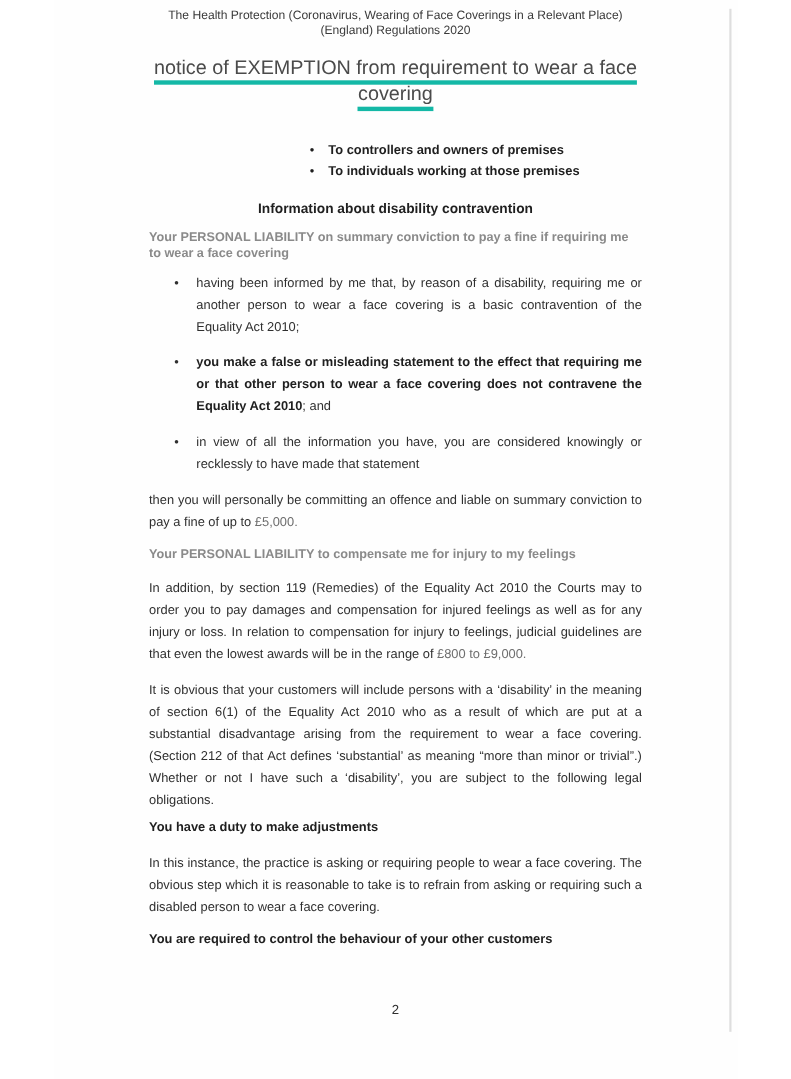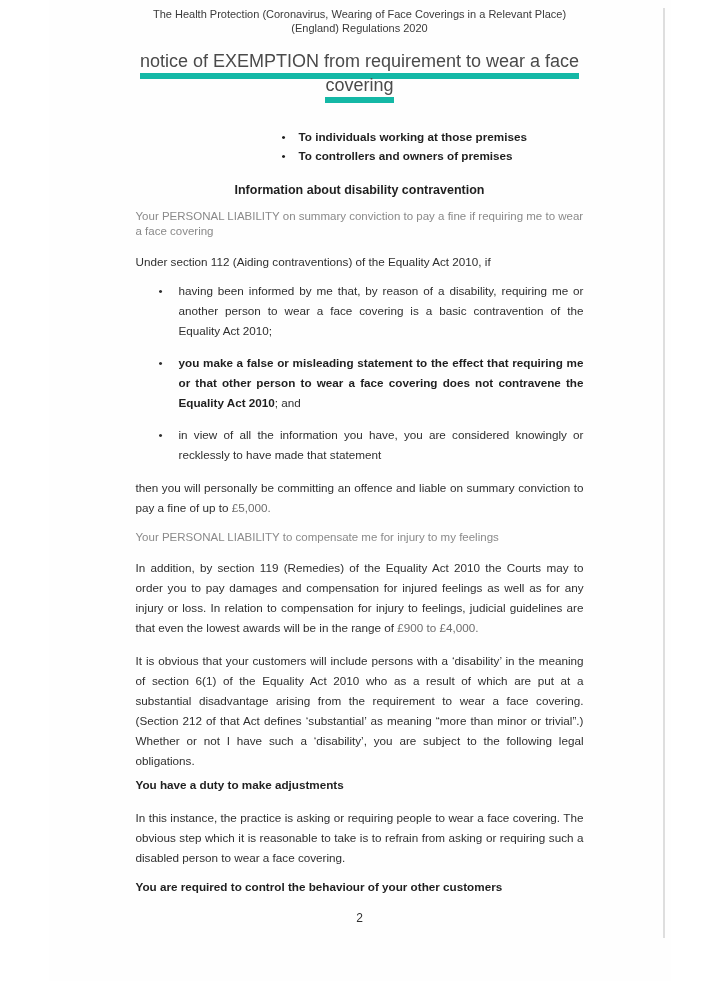--- a/index.html
+++ b/index.html
@@ -31,21 +31,21 @@
   }
   .title {
     margin: 14px 0 0;
     text-align: center;
     font-size: 18px;
     font-weight: 400;
     color: #4a4a4a;
     line-height: 24px;
   }
   .title .title-text {
-    border-bottom: 6px solid #14b8a6;
+    border-bottom: 4px solid #14b8a6;
     padding-bottom: 2px;
   }
   .top-bullets {
     list-style: none;
     margin: 30px 0 0;
     padding: 0 0 0 146px;
   }
   .top-bullets li {
     font-weight: 700;
     font-size: 11.7px;
@@ -65,21 +65,21 @@
   p.body {
     margin: 13px 0 0;
     font-size: 11.7px;
     line-height: 20px;
     text-align: justify;
     color: #2f2f2f;
   }
   .sub-gray {
     margin: 10px 0 0;
     font-size: 11.5px;
-    font-weight: 400;
+    font-weight: 700;
     color: #8a8a8a;
     line-height: 15px;
   }
   .sub-black {
     margin: 10px 0 0;
     font-size: 11.7px;
     font-weight: 700;
     color: #1f1f1f;
     line-height: 20px;
   }
@@ -126,42 +126,41 @@
 </head>
 <body>
 
 <div class="page">
 
   <p class="doc-header">The Health Protection (Coronavirus, Wearing of Face Coverings in a Relevant Place) (England) Regulations 2020</p>
 
   <h1 class="title"><span class="title-text">notice of EXEMPTION from requirement to wear a face covering</span></h1>
 
   <ul class="top-bullets">
+    <li><span class="marker">•</span><span>To controllers and owners of premises</span></li>
     <li><span class="marker">•</span><span>To individuals working at those premises</span></li>
-    <li><span class="marker">•</span><span>To controllers and owners of premises</span></li>
   </ul>
 
   <h2 class="h-center">Information about disability contravention</h2>
 
 
   <p class="sub-gray">Your PERSONAL LIABILITY on summary conviction to pay a fine if requiring me to wear a face covering</p>
 
-  <p class="body mt15">Under section 112 (Aiding contraventions) of the Equality Act 2010, if</p>
 
   <ul class="mid-list">
     <li><span class="marker">•</span><span>having been informed by me that, by reason of a disability, requiring me or another person to wear a face covering is a basic contravention of the Equality Act 2010;</span></li>
     <li><span class="marker">•</span><span class="bold-black">you make a false or misleading statement to the effect that requiring me or that other person to wear a face covering does not contravene the Equality Act 2010</span><span>; and</span></li>
     <li><span class="marker">•</span><span>in view of all the information you have, you are considered knowingly or recklessly to have made that statement</span></li>
   </ul>
 
   <p class="body mt8"><span>then you will personally be committing an offence and liable on summary conviction to pay a fine of up to </span><span class="money">£5,000.</span></p>
 
   <p class="sub-gray mt12">Your PERSONAL LIABILITY to compensate me for injury to my feelings</p>
 
-  <p class="body mt8"><span>In addition, by section 119 (Remedies) of the Equality Act 2010 the Courts may to order you to pay damages and compensation for injured feelings as well as for any injury or loss. In relation to compensation for injury to feelings, judicial guidelines are that even the lowest awards will be in the range of </span><span class="money">£900 to £4,000.</span></p>
+  <p class="body mt8"><span>In addition, by section 119 (Remedies) of the Equality Act 2010 the Courts may to order you to pay damages and compensation for injured feelings as well as for any injury or loss. In relation to compensation for injury to feelings, judicial guidelines are that even the lowest awards will be in the range of </span><span class="money">£800 to £9,000.</span></p>
 
 
   <p class="body">It is obvious that your customers will include persons with a ‘disability’ in the meaning of section 6(1) of the Equality Act 2010 who as a result of which are put at a substantial disadvantage arising from the requirement to wear a face covering. (Section 212 of that Act defines ‘substantial’ as meaning “more than minor or trivial”.) Whether or not I have such a ‘disability’, you are subject to the following legal obligations.</p>
 
   <p class="sub-black mt4">You have a duty to make adjustments</p>
 
 
   <p class="body mt6">In this instance, the practice is asking or requiring people to wear a face covering. The obvious step which it is reasonable to take is to refrain from asking or requiring such a disabled person to wear a face covering.</p>
 
   <p class="sub-black mt9">You are required to control the behaviour of your other customers</p>

